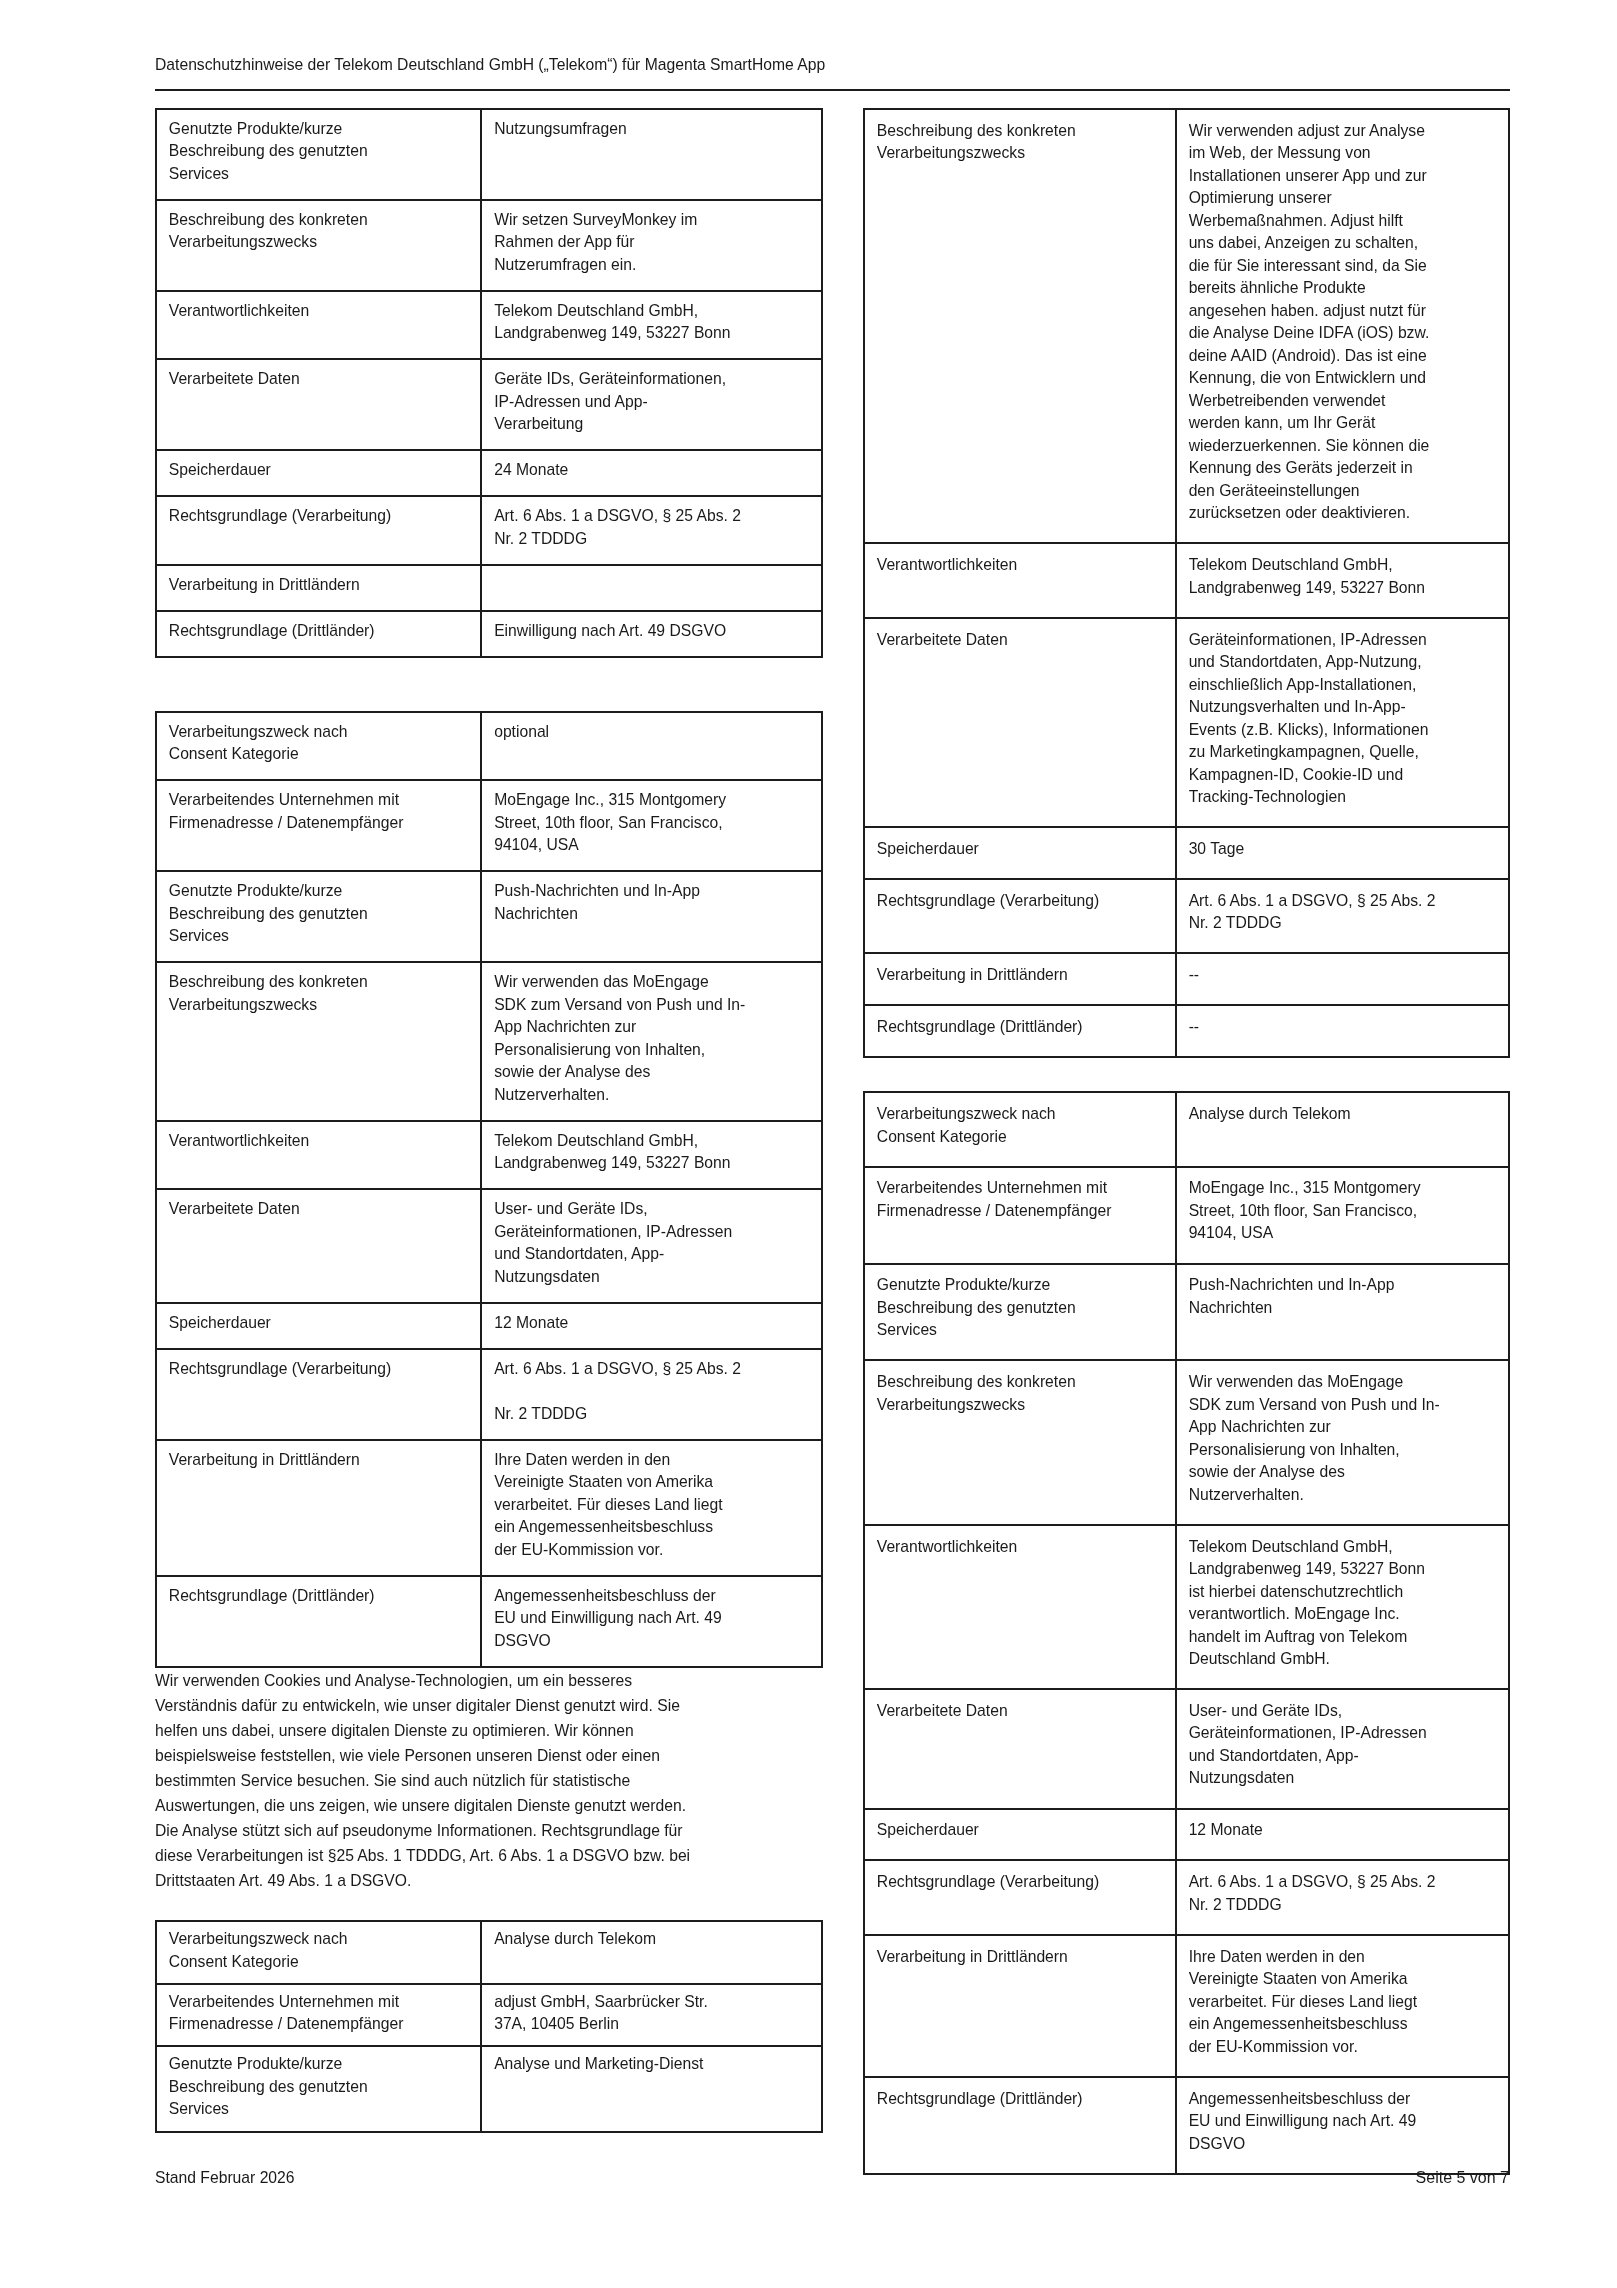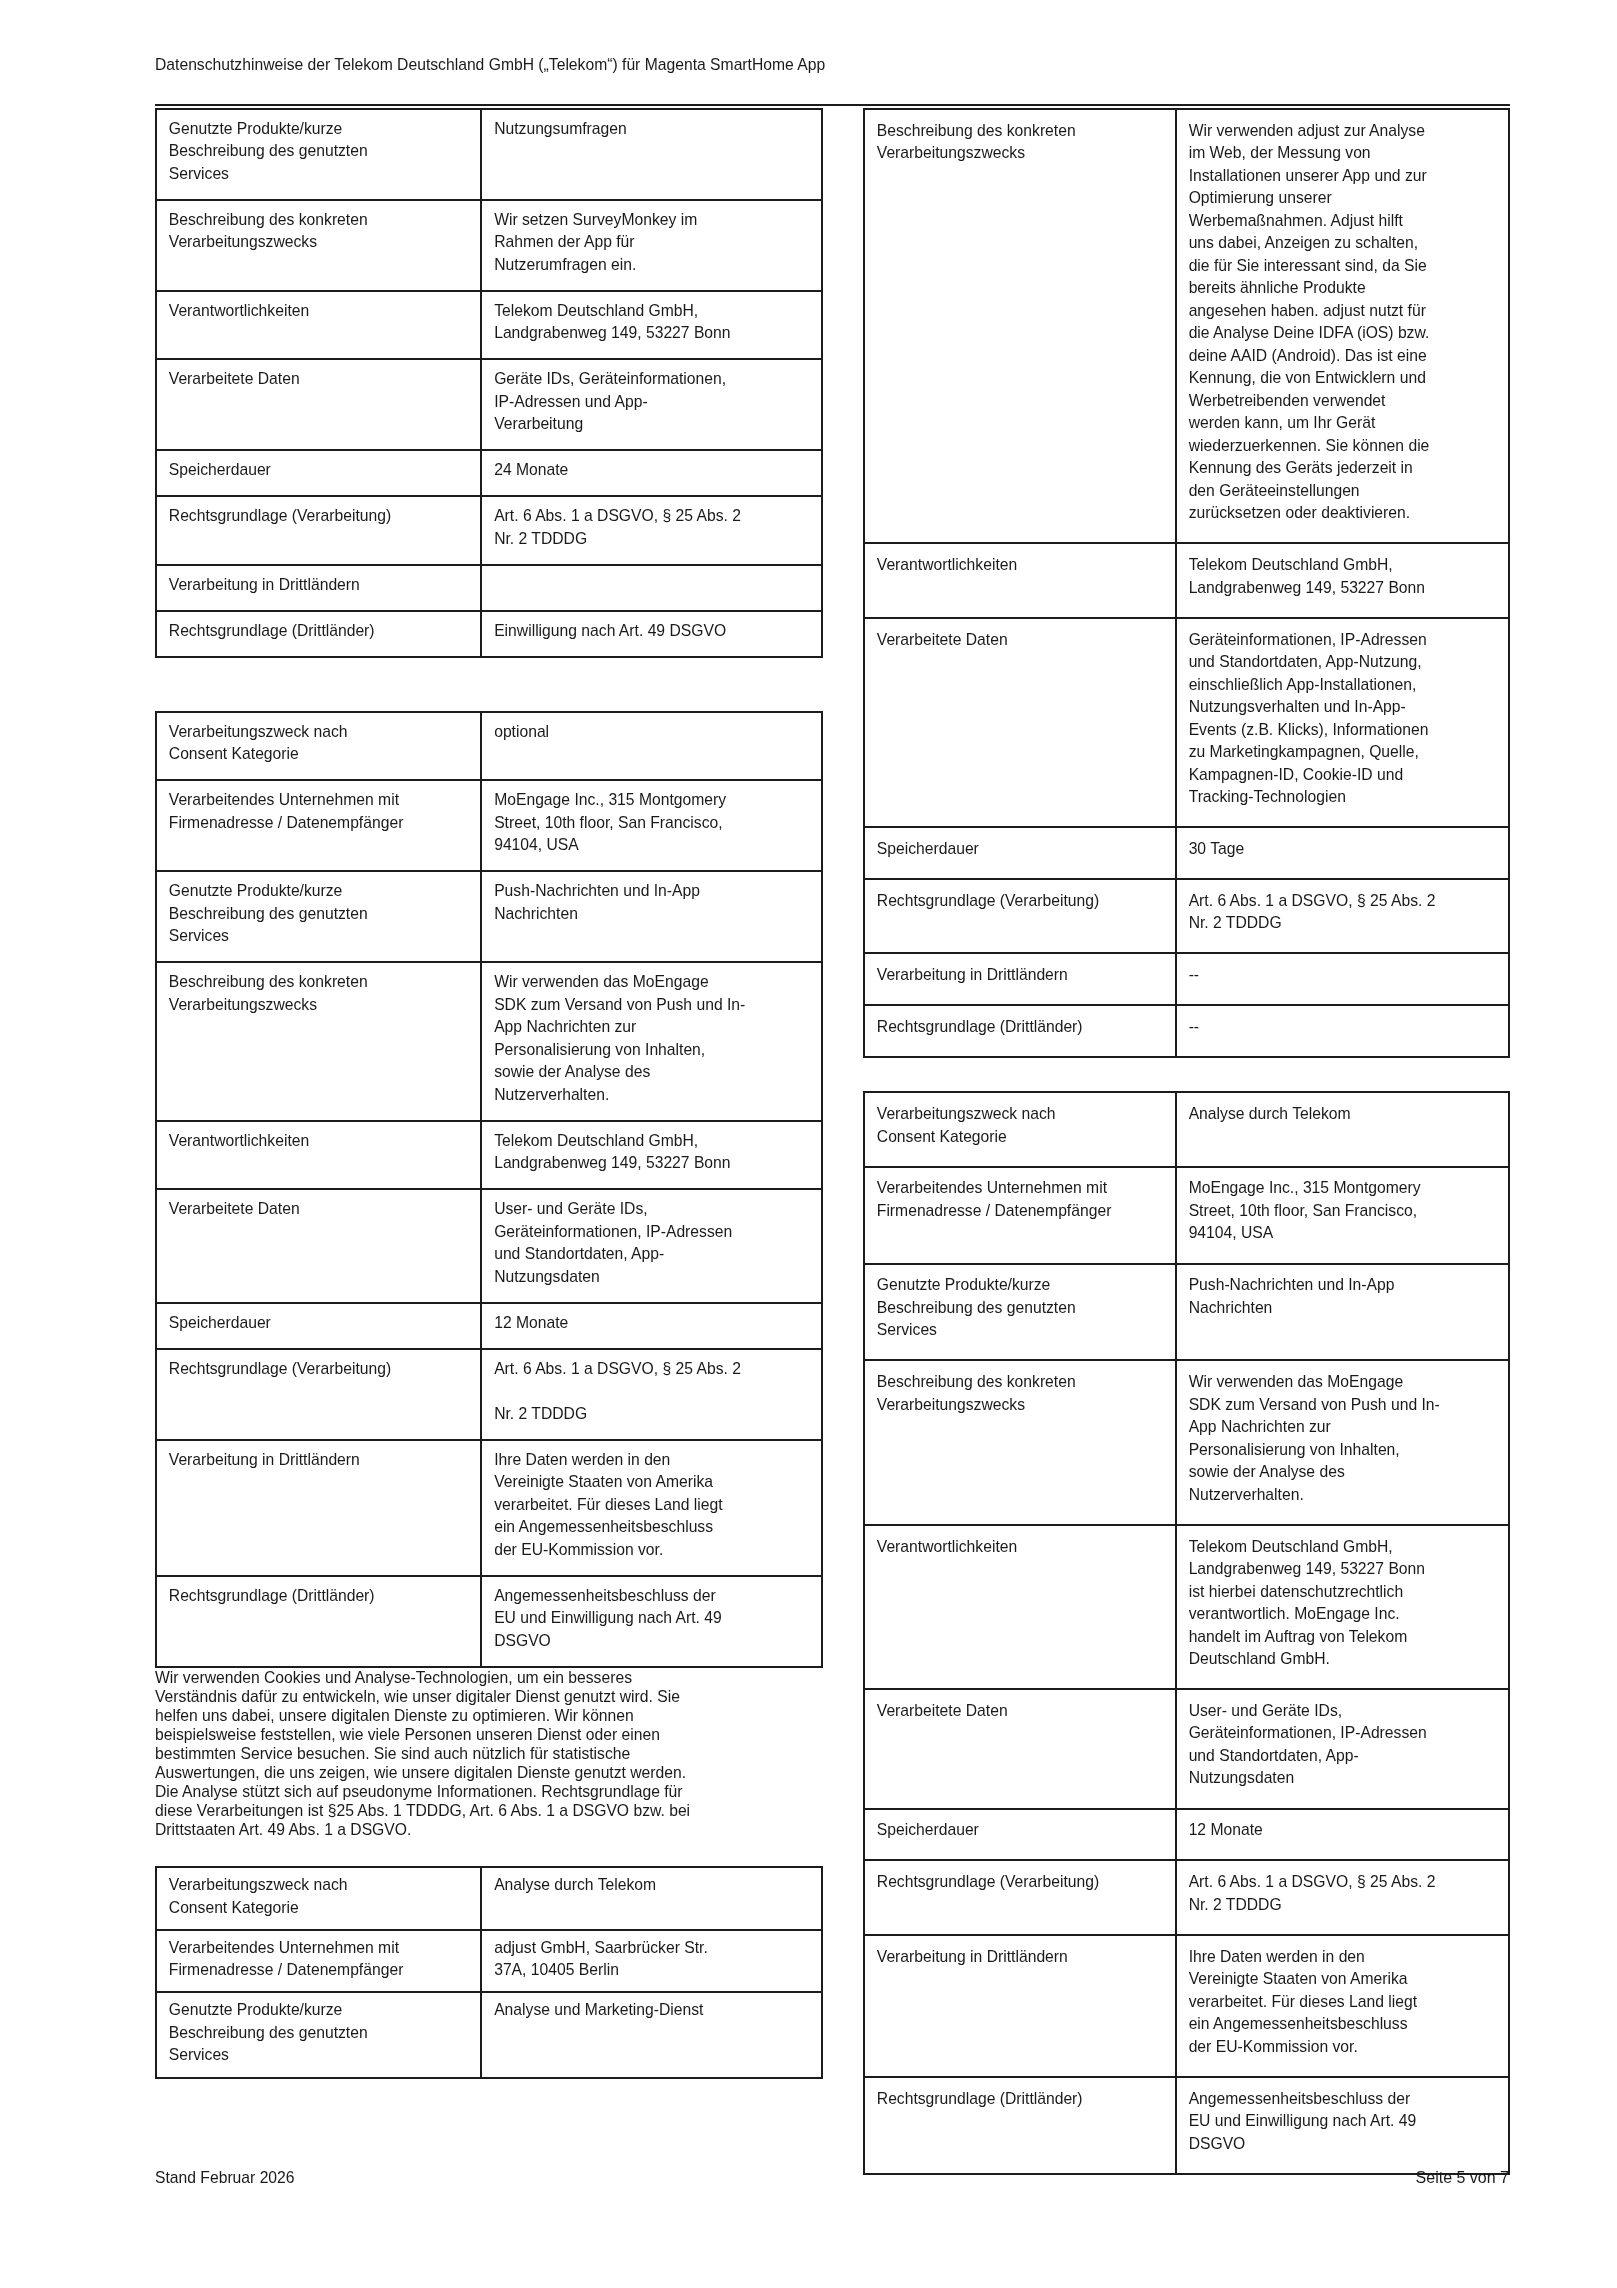--- a/index.html
+++ b/index.html
@@ -2,21 +2,21 @@
 <html lang="de"><head>
 <meta charset="utf-8">
 <style>
   html,body{margin:0;padding:0;background:#ffffff;}
   .page{
     position:relative;width:1617px;height:2289px;background:#ffffff;
     font-family:"Liberation Sans",sans-serif;color:#1a1a1a;overflow:hidden;
   }
   .doc-header{
     position:absolute;left:155px;top:55px;width:1355px;
-    font-size:15.7px;line-height:19.6px;padding-bottom:29px;
+    font-size:15.7px;line-height:19.6px;padding-bottom:14px;
     border-bottom:2px solid #1c1c1c;
   }
   .col-left{position:absolute;left:155px;top:108px;width:668px;}
   .col-right{position:absolute;left:863px;top:108px;width:647px;}
   .tbl{border:2px solid #1c1c1c;}
   .tr{display:flex;align-items:stretch;}
   .tr + .tr{border-top:2px solid #1c1c1c;}
   .td{
     font-size:15.7px;line-height:22.5px;padding:7.8px 11.8px 13.7px 11.8px;
     white-space:pre-line;box-sizing:border-box;
@@ -26,21 +26,21 @@
   .col-right .td.label{width:48.5%;}
   .tr.head .td{font-weight:normal;}
   .roomy .td{padding:9.8px 11.8px 17.6px 11.8px;}
   .tight .td{padding:5.9px 11.8px 9.8px 11.8px;}
   .mt54{margin-top:53px;}
   .mt34{margin-top:33px;}
   .section-heading{
     font-size:15.7px;line-height:22.5px;font-weight:bold;margin:35px 0 0 0;
   }
   .section-body{
-    font-size:15.7px;line-height:19px;margin:0 0 27.4px 0;white-space:pre-line;
+    font-size:15.7px;line-height:25px;margin:0 0 27.4px 0;white-space:pre-line;
   }
   .doc-footer-left{position:absolute;left:155px;top:2168px;font-size:15.7px;line-height:19.6px;}
   .doc-footer-right{position:absolute;right:108px;top:2168px;font-size:16px;line-height:19.6px;text-align:right;}
 </style>
 </head>
 <body>
 
 <div class="page">
 
   <div class="doc-header">

